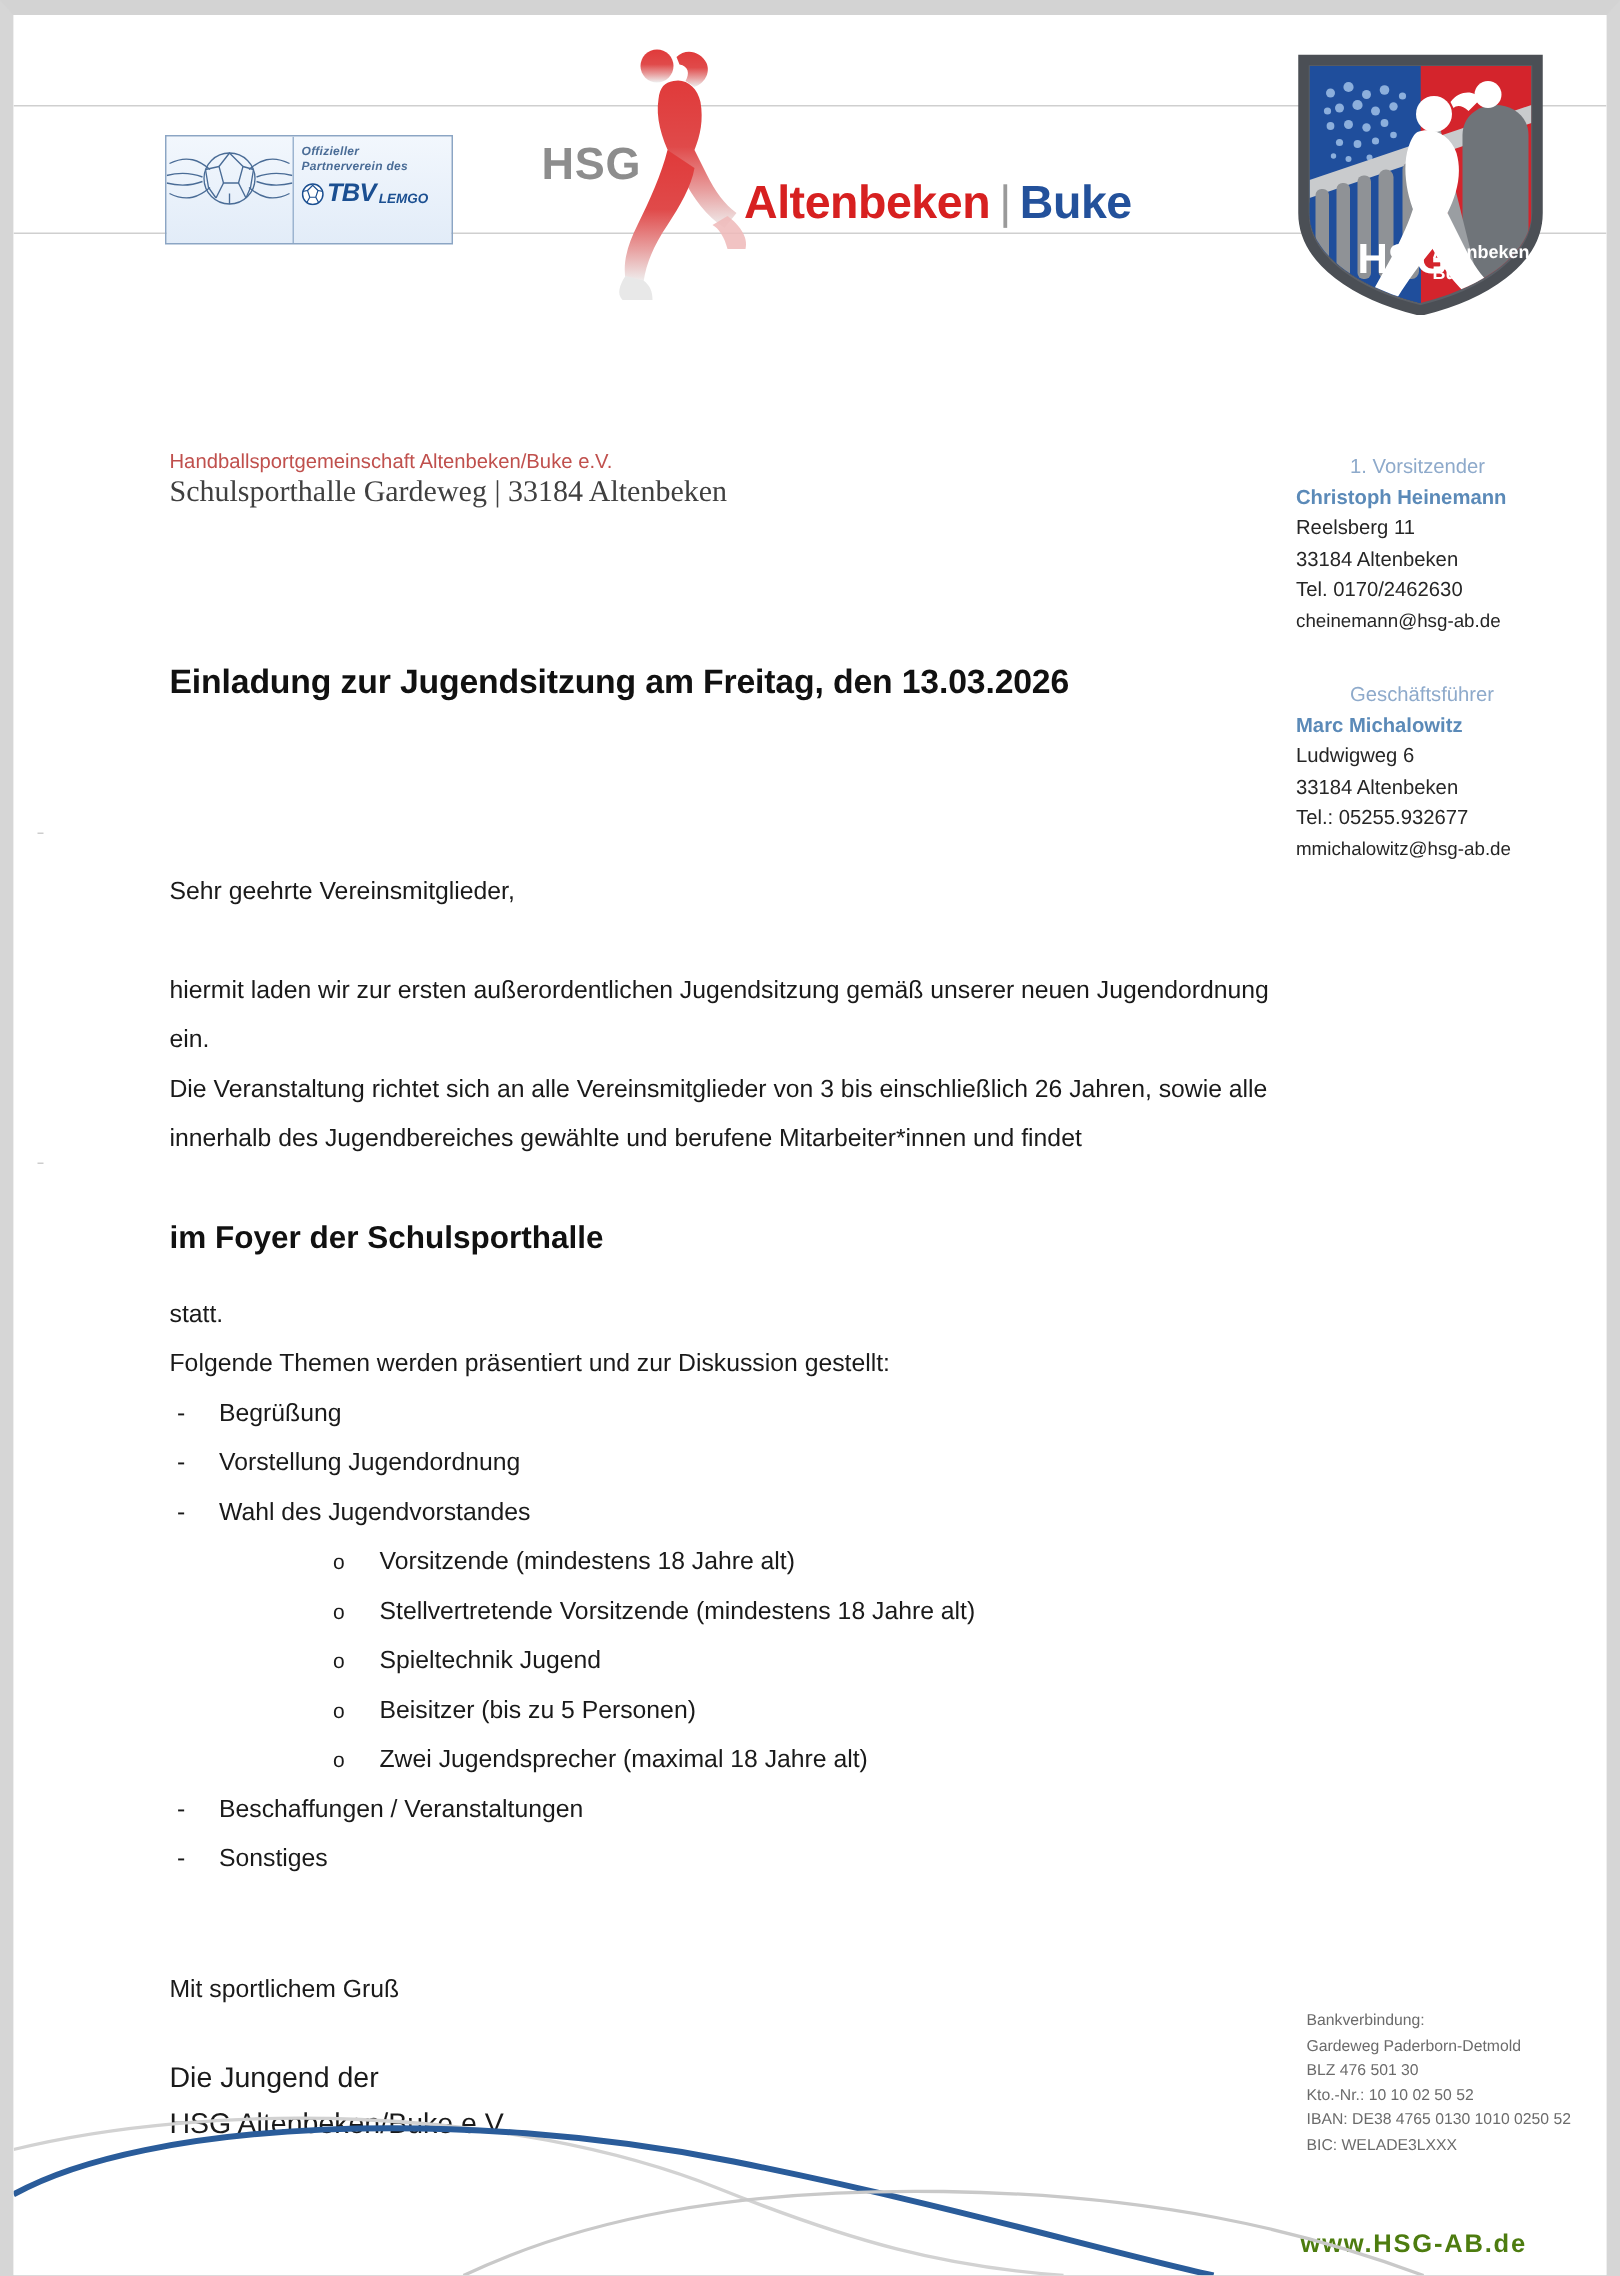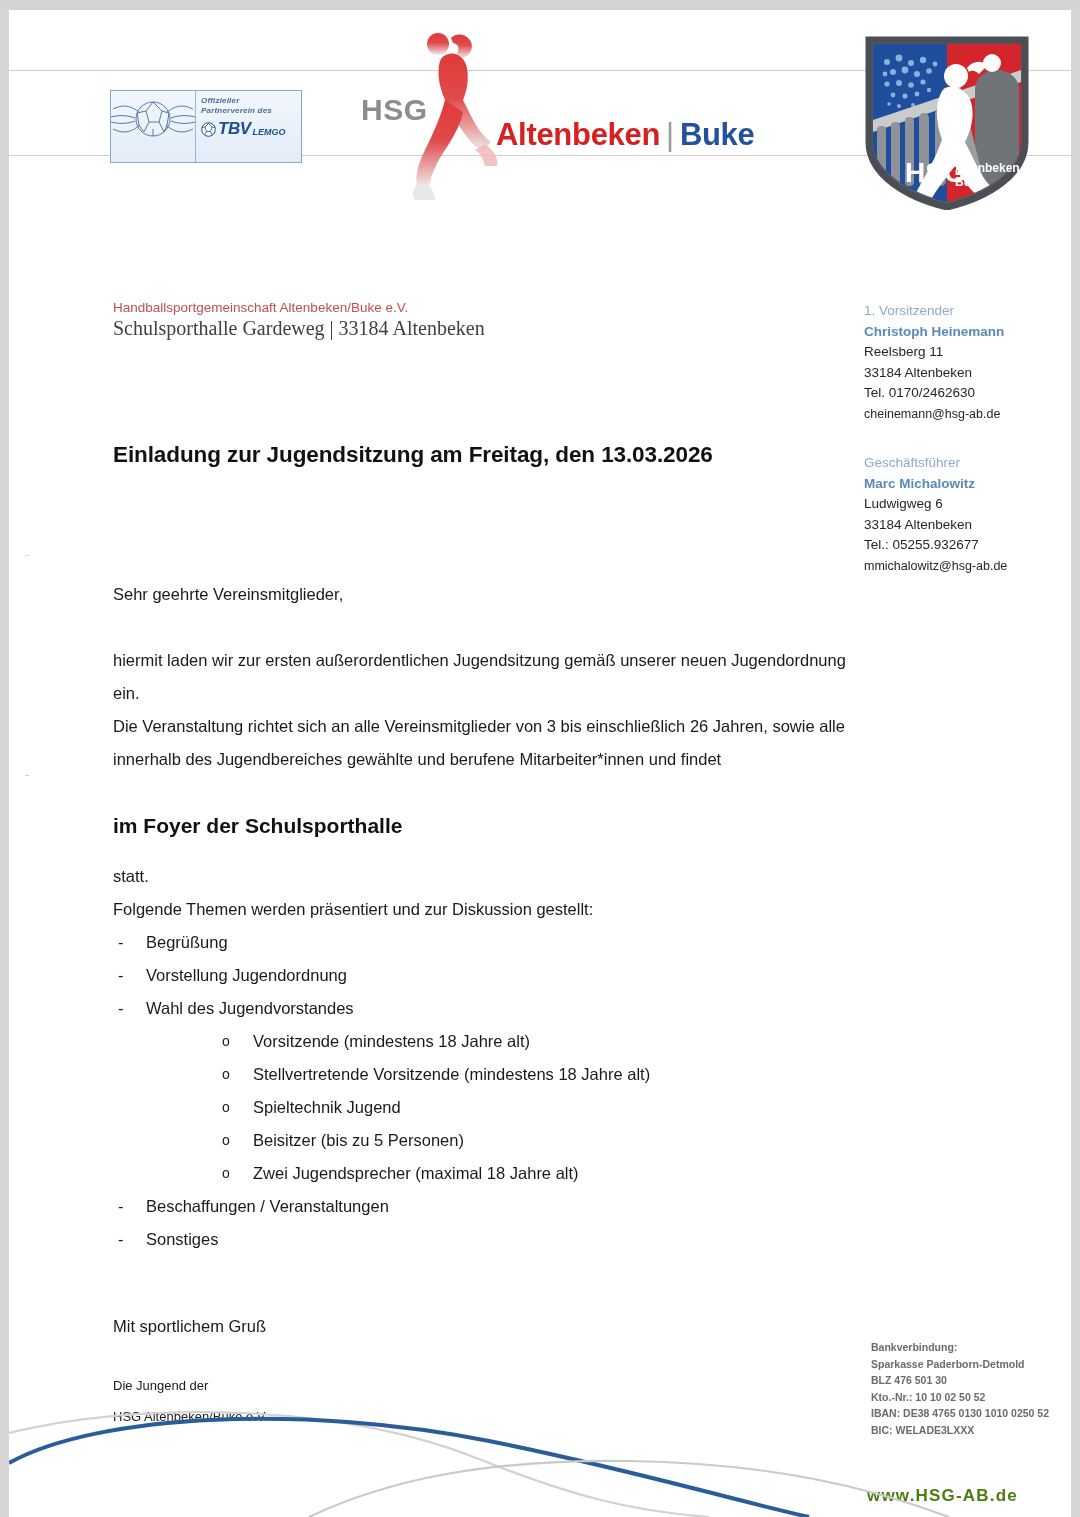--- a/index.html
+++ b/index.html
@@ -161,35 +161,34 @@
     position: absolute;
     left: 855px;
     width: 215px;
     font-family: "Liberation Sans", sans-serif;
     font-size: 13.5px;
     line-height: 20.5px;
     color: #262626;
   }
   .contact-block.b1 { top: 291px; }
   .contact-block.b2 { top: 443px; }
-  .contact-block .role { color: #8eaacb; }
+  .contact-block .role { color: #8eaacb; margin-left: 36px; }
   .contact-block .name { color: #5b8ab8; font-weight: bold; }
   .contact-block .mail { font-size: 12.5px; }
 
   
   .bank-block {
     position: absolute;
     left: 862px;
     top: 1329px;
     width: 200px;
     font-family: "Liberation Sans", sans-serif;
     font-size: 10.5px;
     line-height: 16.5px;
     color: #6b6b6b;
-    font-weight: bold;
   }
   .weburl {
     position: absolute;
     left: 858px;
     top: 1476px;
     font-family: "Liberation Sans", sans-serif;
     font-weight: bold;
     font-size: 17px;
     color: #4d7c0f;
     letter-spacing: 1.2px;
@@ -265,21 +264,21 @@
     font-family: "Liberation Sans", sans-serif;
     font-size: 16.5px;
     line-height: 33px;
     color: #1a1a1a;
   }
   .signature {
     position: absolute;
     left: 104px;
     top: 1360px;
     font-family: "Liberation Sans", sans-serif;
-    font-size: 13px;
+    font-size: 19px;
     line-height: 31px;
     color: #1a1a1a;
   }
 
   .footer-curves {
     position: absolute;
     left: 0;
     bottom: 0;
     width: 1062px;
     height: 110px;
@@ -513,21 +512,21 @@
   </div>
 
   <div class="closing">Mit sportlichem Gruß</div>
   <div class="signature">
     <div>Die Jungend der</div>
     <div>HSG Altenbeken/Buke e.V.</div>
   </div>
 
   <div class="bank-block">
     <div>Bankverbindung:</div>
-    <div>Sparkasse Paderborn-Detmold</div>
+    <div>Gardeweg Paderborn-Detmold</div>
     <div>BLZ 476 501 30</div>
     <div>Kto.-Nr.: 10 10 02 50 52</div>
     <div>IBAN: DE38 4765 0130 1010 0250 52</div>
     <div>BIC: WELADE3LXXX</div>
   </div>
 
   <div class="weburl">www.HSG-AB.de</div>
 
   <svg class="footer-curves" viewBox="0 0 1062 110" preserveAspectRatio="none">
     <path d="M0 26 C130 -6, 330 -4, 470 52 C560 88, 620 104, 700 110" fill="none" stroke="#d2d2d2" stroke-width="2.2"></path>

